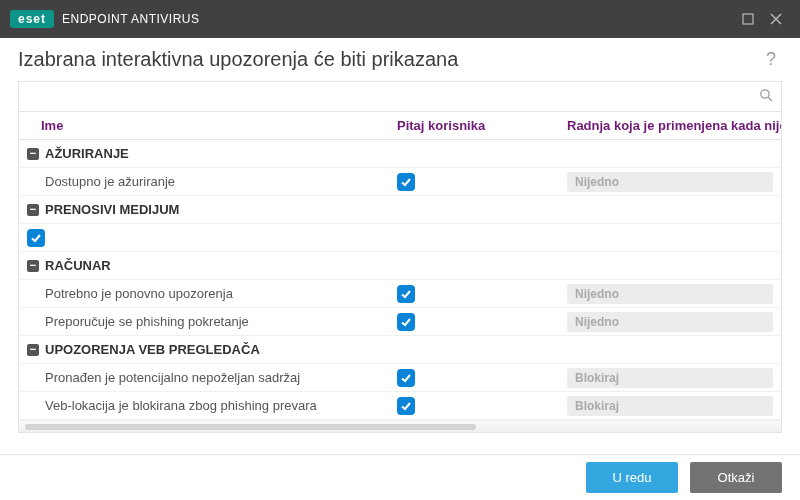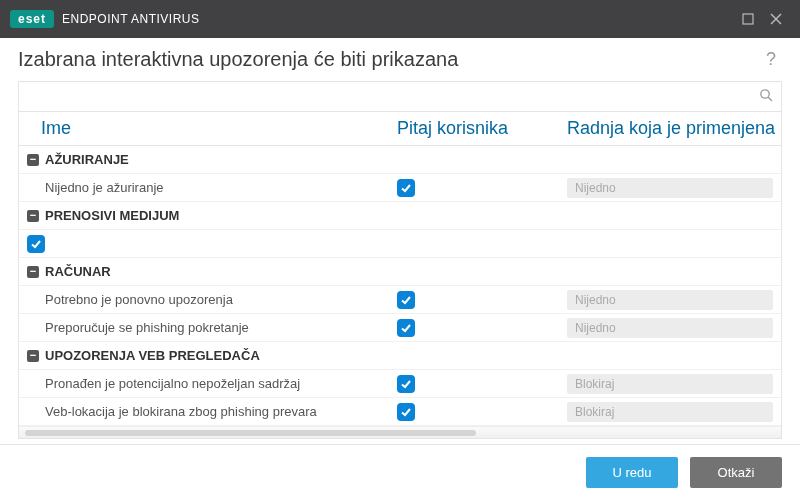--- a/index.html
+++ b/index.html
@@ -12,37 +12,37 @@
   .titlebar-btn { width: 28px; height: 28px; display: flex; align-items: center; justify-content: center; color: #ccc; cursor: pointer; }
   .titlebar-btn svg { width: 12px; height: 12px; }
   .header { padding: 10px 18px 10px 18px; display:flex; align-items:center;}
   .header h1 { font-size: 20px; font-weight: 400; color: #3d3d3d; flex:1;}
   .help-q { color:#999; font-size:18px; cursor:pointer; padding:0 6px;}
   .content { padding: 0 18px; }
   .panel { border:1px solid #e4e4e4;}
   .searchbar { height: 30px; border-bottom: 1px solid #e4e4e4; display:flex; align-items:center; padding:0 8px;}
   .searchbar input { flex:1; border:none; outline:none; font-size:13px; height:100%; background:transparent;}
   .searchbar .sicon { color:#999; }
-  .colheads { display:flex; border-bottom:1px solid #e4e4e4; font-size:18px; font-weight:400; color:#0369a1;}
+  .colheads { display:flex; border-bottom:1px solid #e4e4e4; font-size:13px; font-weight:700; color:#701a75;}
   .c1 { width: 370px; padding:6px 8px 6px 22px;}
   .c2 { width: 170px; padding:6px 8px;}
   .c3 { flex:1; padding:6px 8px; white-space:nowrap; overflow:hidden;}
   .rows { max-height: 280px; overflow-y:auto;}
   .grouprow, .itemrow { display:flex; align-items:center; border-bottom:1px solid #f0f0f0; font-size:13px; min-height:28px;}
   .grouprow .c1g { padding:4px 8px 4px 8px; font-weight:700; color:#333; text-transform:uppercase; display:flex; align-items:center; gap:6px; width:100%;}
   .toggle-icon { width:12px; height:12px; background:#555; color:#fff; display:inline-flex; align-items:center; justify-content:center; font-size:11px; line-height:1; border-radius:2px;}
   .itemrow .i1 { width:370px; padding:4px 8px 4px 26px; color:#555;}
   .itemrow .i2 { width:170px; padding:2px 8px; display:flex; align-items:center;}
-  .itemrow .i3 { flex:1; padding:3px 8px;}
+  .itemrow .i3 { flex:1; padding:3px 8px;font-weight:bold;}
   .chk { width:18px; height:18px; background:#0a84d6; border-radius:4px; display:inline-flex; align-items:center; justify-content:center; cursor:pointer;}
   .chk svg{ width:12px; height:12px; }
   .action-disabled { background:#ececec; color:#aaa; padding:3px 8px; font-size:12px; border-radius:2px; display:block; width:100%; white-space:nowrap; overflow:hidden; text-overflow:ellipsis;}
   .hscroll-hint { height:12px; background:linear-gradient(#fafafa,#f0f0f0); border-top:1px solid #eee; position:relative;}
   .hscroll-hint::before{content:"";position:absolute;left:6px;top:3px;right:40%;height:6px;background:#d4d4d4;border-radius:3px;}
-  .footer { position:absolute; bottom:0; left:0; right:0; height:56px; border-top:1px solid #e4e4e4; display:flex; align-items:center; justify-content:flex-end; padding:8px 18px; gap:12px; background:#fff;}
+  .footer { position:absolute; bottom:0; left:0; right:0; height:46px; border-top:1px solid #e4e4e4; display:flex; align-items:center; justify-content:flex-end; padding:8px 18px; gap:12px; background:#fff;}
   .btn { min-width:92px; padding:8px 18px; font-size:13px; color:#fff; border:none; border-radius:2px; cursor:pointer;}
   .btn-primary { background:#35a7e0;}
   .btn-secondary { background:#737373;}
 </style>
 </head>
 <body>
 
 <div class="titlebar">
   <span class="logo-badge">
       <span class="e">eset</span>
@@ -84,21 +84,21 @@
       <div class="c3">Radnja koja je primenjena kada nije u</div>
     </div>
     <div class="rows" id="rows">
         <div class="grouprow">
           <div class="c1g">
             <span class="toggle-icon">−</span>
             <span>AŽURIRANJE</span>
           </div>
         </div>
         <div class="itemrow">
-          <div class="i1">Nijedno je ažuriranje</div>
+          <div class="i1">Dostupno je ažuriranje</div>
           <div class="i2">
             <span class="chk">
               <svg viewBox="0 0 12 12">
                 <polyline points="2,6.5 5,9 10,3" fill="none" stroke="#fff" stroke-width="2"></polyline>
               </svg>
             </span>
           </div>
           <div class="i3">
             <span class="action-disabled">Nijedno</span>
           </div>

